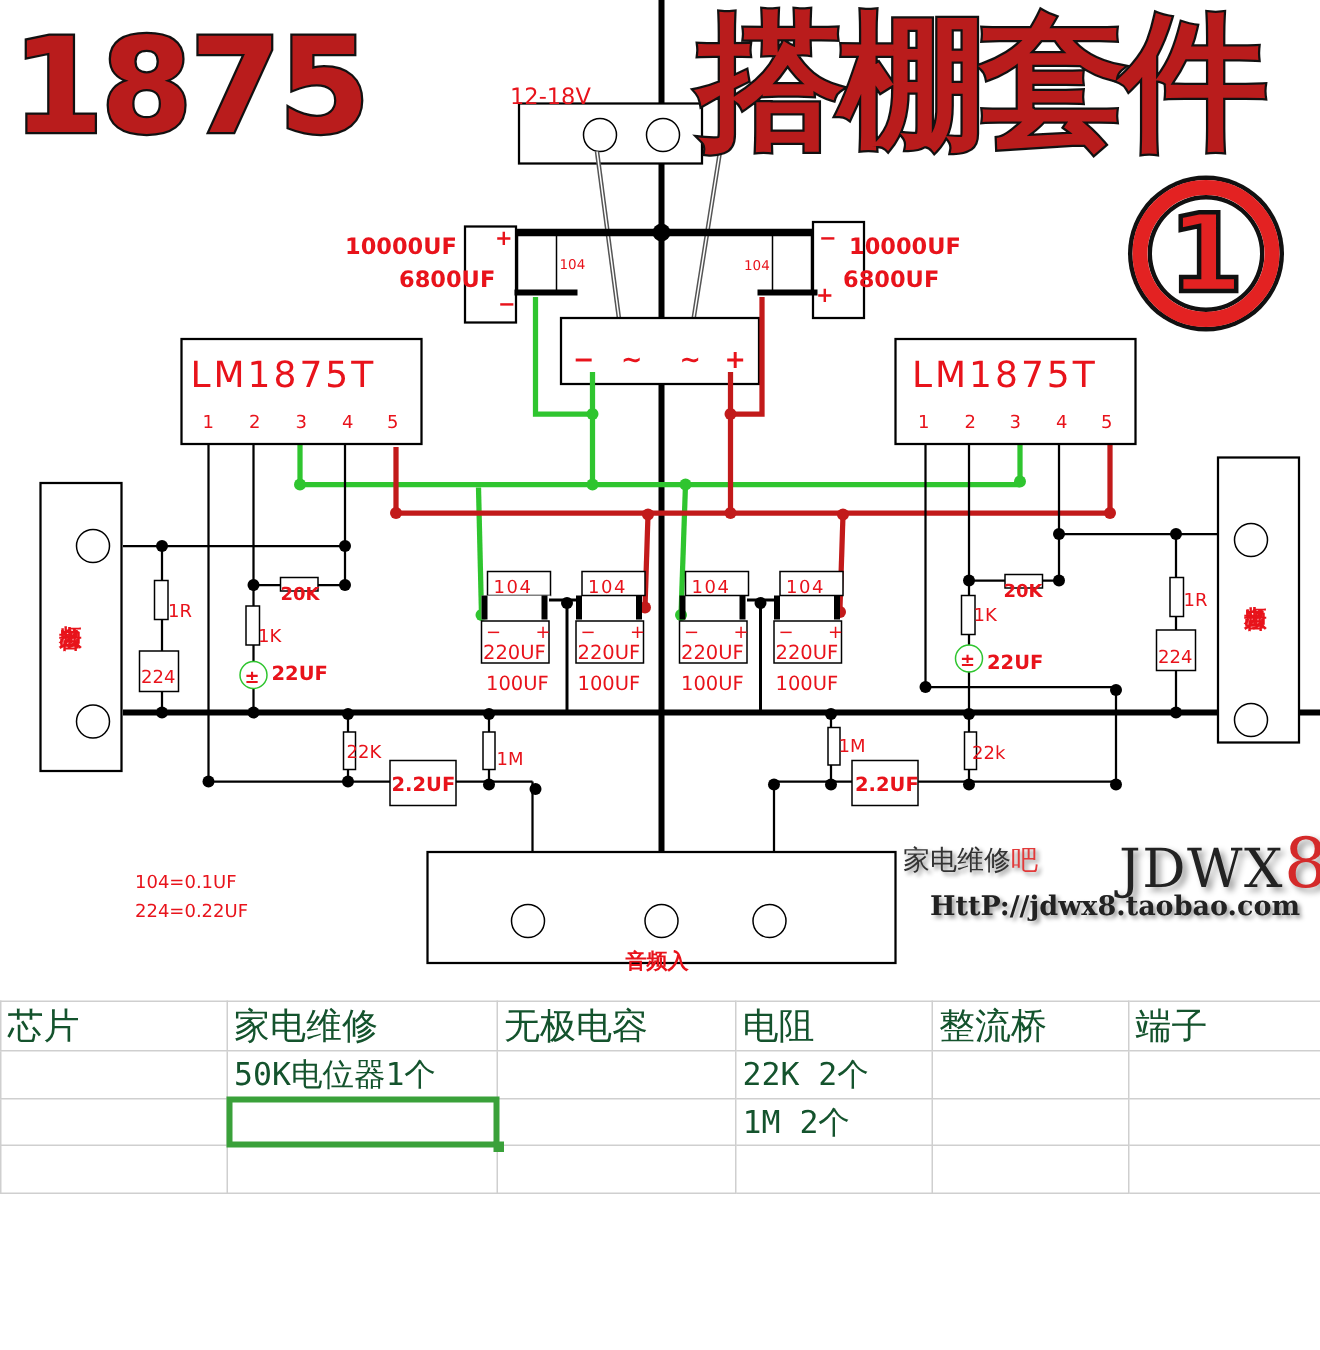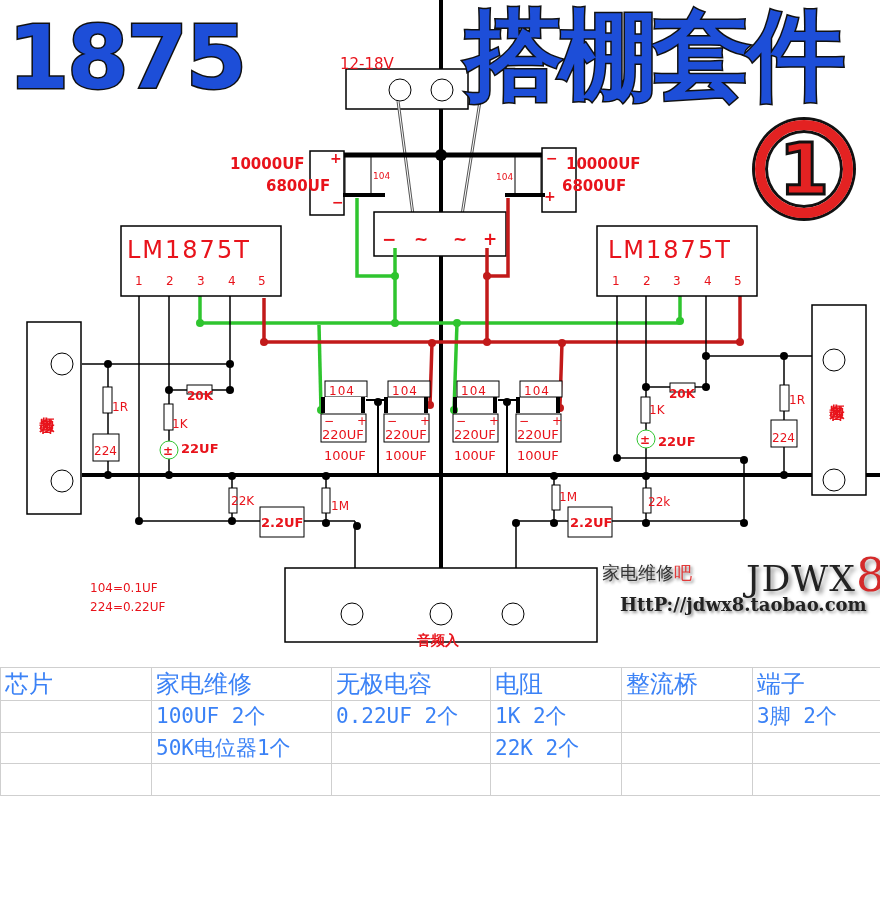--- a/index.html
+++ b/index.html
@@ -2,41 +2,41 @@
 <html><head>
 <meta charset="utf-8">
 <style>
   html, body { margin: 0; padding: 0; background: #ffffff; }
   body { width: 880px; height: 900px; position: relative; overflow: hidden;
          font-family: "DejaVu Sans", sans-serif; }
   #stage { position: absolute; left: 0; top: 0; width: 812px; height: 665px; }
   svg text { font-family: "DejaVu Sans", sans-serif; }
   .red { fill: #e8131b; }
   .title-big { position: absolute; font-family: "DejaVu Sans", sans-serif; font-weight: bold;
-    color: #1d4ed8; -webkit-text-stroke: 3px #111; paint-order: stroke fill; line-height: 1; }
+    color: #b91c1c; -webkit-text-stroke: 3px #111; paint-order: stroke fill; line-height: 1; }
   #title-num { left: 8px; top: 14px; font-size: 88px; letter-spacing: -2px; }
   #title-cn { left: 465px; top: 6px; font-size: 98px; letter-spacing: -4px; }
   #title-circle { position: absolute; left: 755px; top: 120px; width: 98px; height: 98px;
     border-radius: 50%; border: 10px solid #e32222; box-shadow: 0 0 0 3px #111, inset 0 0 0 3px #111;
     box-sizing: border-box; display: flex; align-items: center; justify-content: center;
     font-size: 72px; font-weight: bold; color: #e32222; -webkit-text-stroke: 3px #111; }
   .watermark-cn { position: absolute; left: 602px; top: 561px; font-size: 18px; color: #333;
     text-shadow: 2px 2px 3px #888; }
   .watermark-cn .hl { color: #e23a3a; }
   .watermark-logo { position: absolute; left: 718px; top: 548px; font-family: "DejaVu Serif", serif;
     font-weight: normal; font-size: 36px; color: #222; text-shadow: 3px 3px 4px #999; letter-spacing: 1px; margin-left: 28px; }
   .watermark-logo .eight { color: #d42a2a; font-size: 46px; }
   .watermark-url { position: absolute; left: 600px; top: 594px; font-family: "DejaVu Serif", serif;
     font-weight: bold; font-size: 18px; color: #222; text-shadow: 2px 2px 3px #999; margin-left: 20px; }
 
   
   #sheet { position: absolute; left: 0; top: 667px; width: 880px; height: 233px; }
   #sheet table { border-collapse: collapse; table-layout: fixed; width: 880px; }
   #sheet td { border: 1px solid #cfcfcf; height: 31.5px; padding: 0 4px; font-size: 21px;
-    font-family: "DejaVu Sans Mono", monospace; color: #3b82f6; white-space: nowrap; overflow: visible;
+    font-family: "DejaVu Sans Mono", monospace; color: #14532d; white-space: nowrap; overflow: visible;
     box-sizing: border-box; }
   #sheet tr.header td { font-family: "DejaVu Sans", sans-serif; font-size: 24px; }
   #sheet td.selected { outline: 4px solid #3aa13a; outline-offset: -3px; position: relative; }
   #sheet td.selected::after { content: ""; position: absolute; right: -5px; bottom: -5px;
     width: 7px; height: 7px; background: #3aa13a; }
   #sheet .wm { position: absolute; left: 330px; top: 75px; font-size: 30px; color: rgba(180,180,180,0.35);
     letter-spacing: 6px; pointer-events: none; }
 </style>
 </head>
 <body>
@@ -334,31 +334,31 @@
         <tr class="header">
       <td>芯片</td>
       <td>家电维修</td>
       <td>无极电容</td>
       <td>电阻</td>
       <td>整流桥</td>
       <td>端子</td>
     </tr>
     <tr>
       <td></td>
-      <td>100UF 2个</td>
-      <td>0.22UF 2个</td>
-      <td>1K 2个</td>
-      <td></td>
-      <td>3脚 2个</td>
+      <td>50K电位器1个</td>
+      <td></td>
+      <td>22K 2个</td>
+      <td></td>
+      <td></td>
     </tr>
     <tr>
       <td></td>
-      <td>50K电位器1个</td>
-      <td></td>
-      <td>22K 2个</td>
+      <td class="selected"></td>
+      <td></td>
+      <td>1M  2个</td>
       <td></td>
       <td></td>
     </tr>
     <tr>
       <td></td>
       <td></td>
       <td></td>
       <td></td>
       <td></td>
       <td></td>

